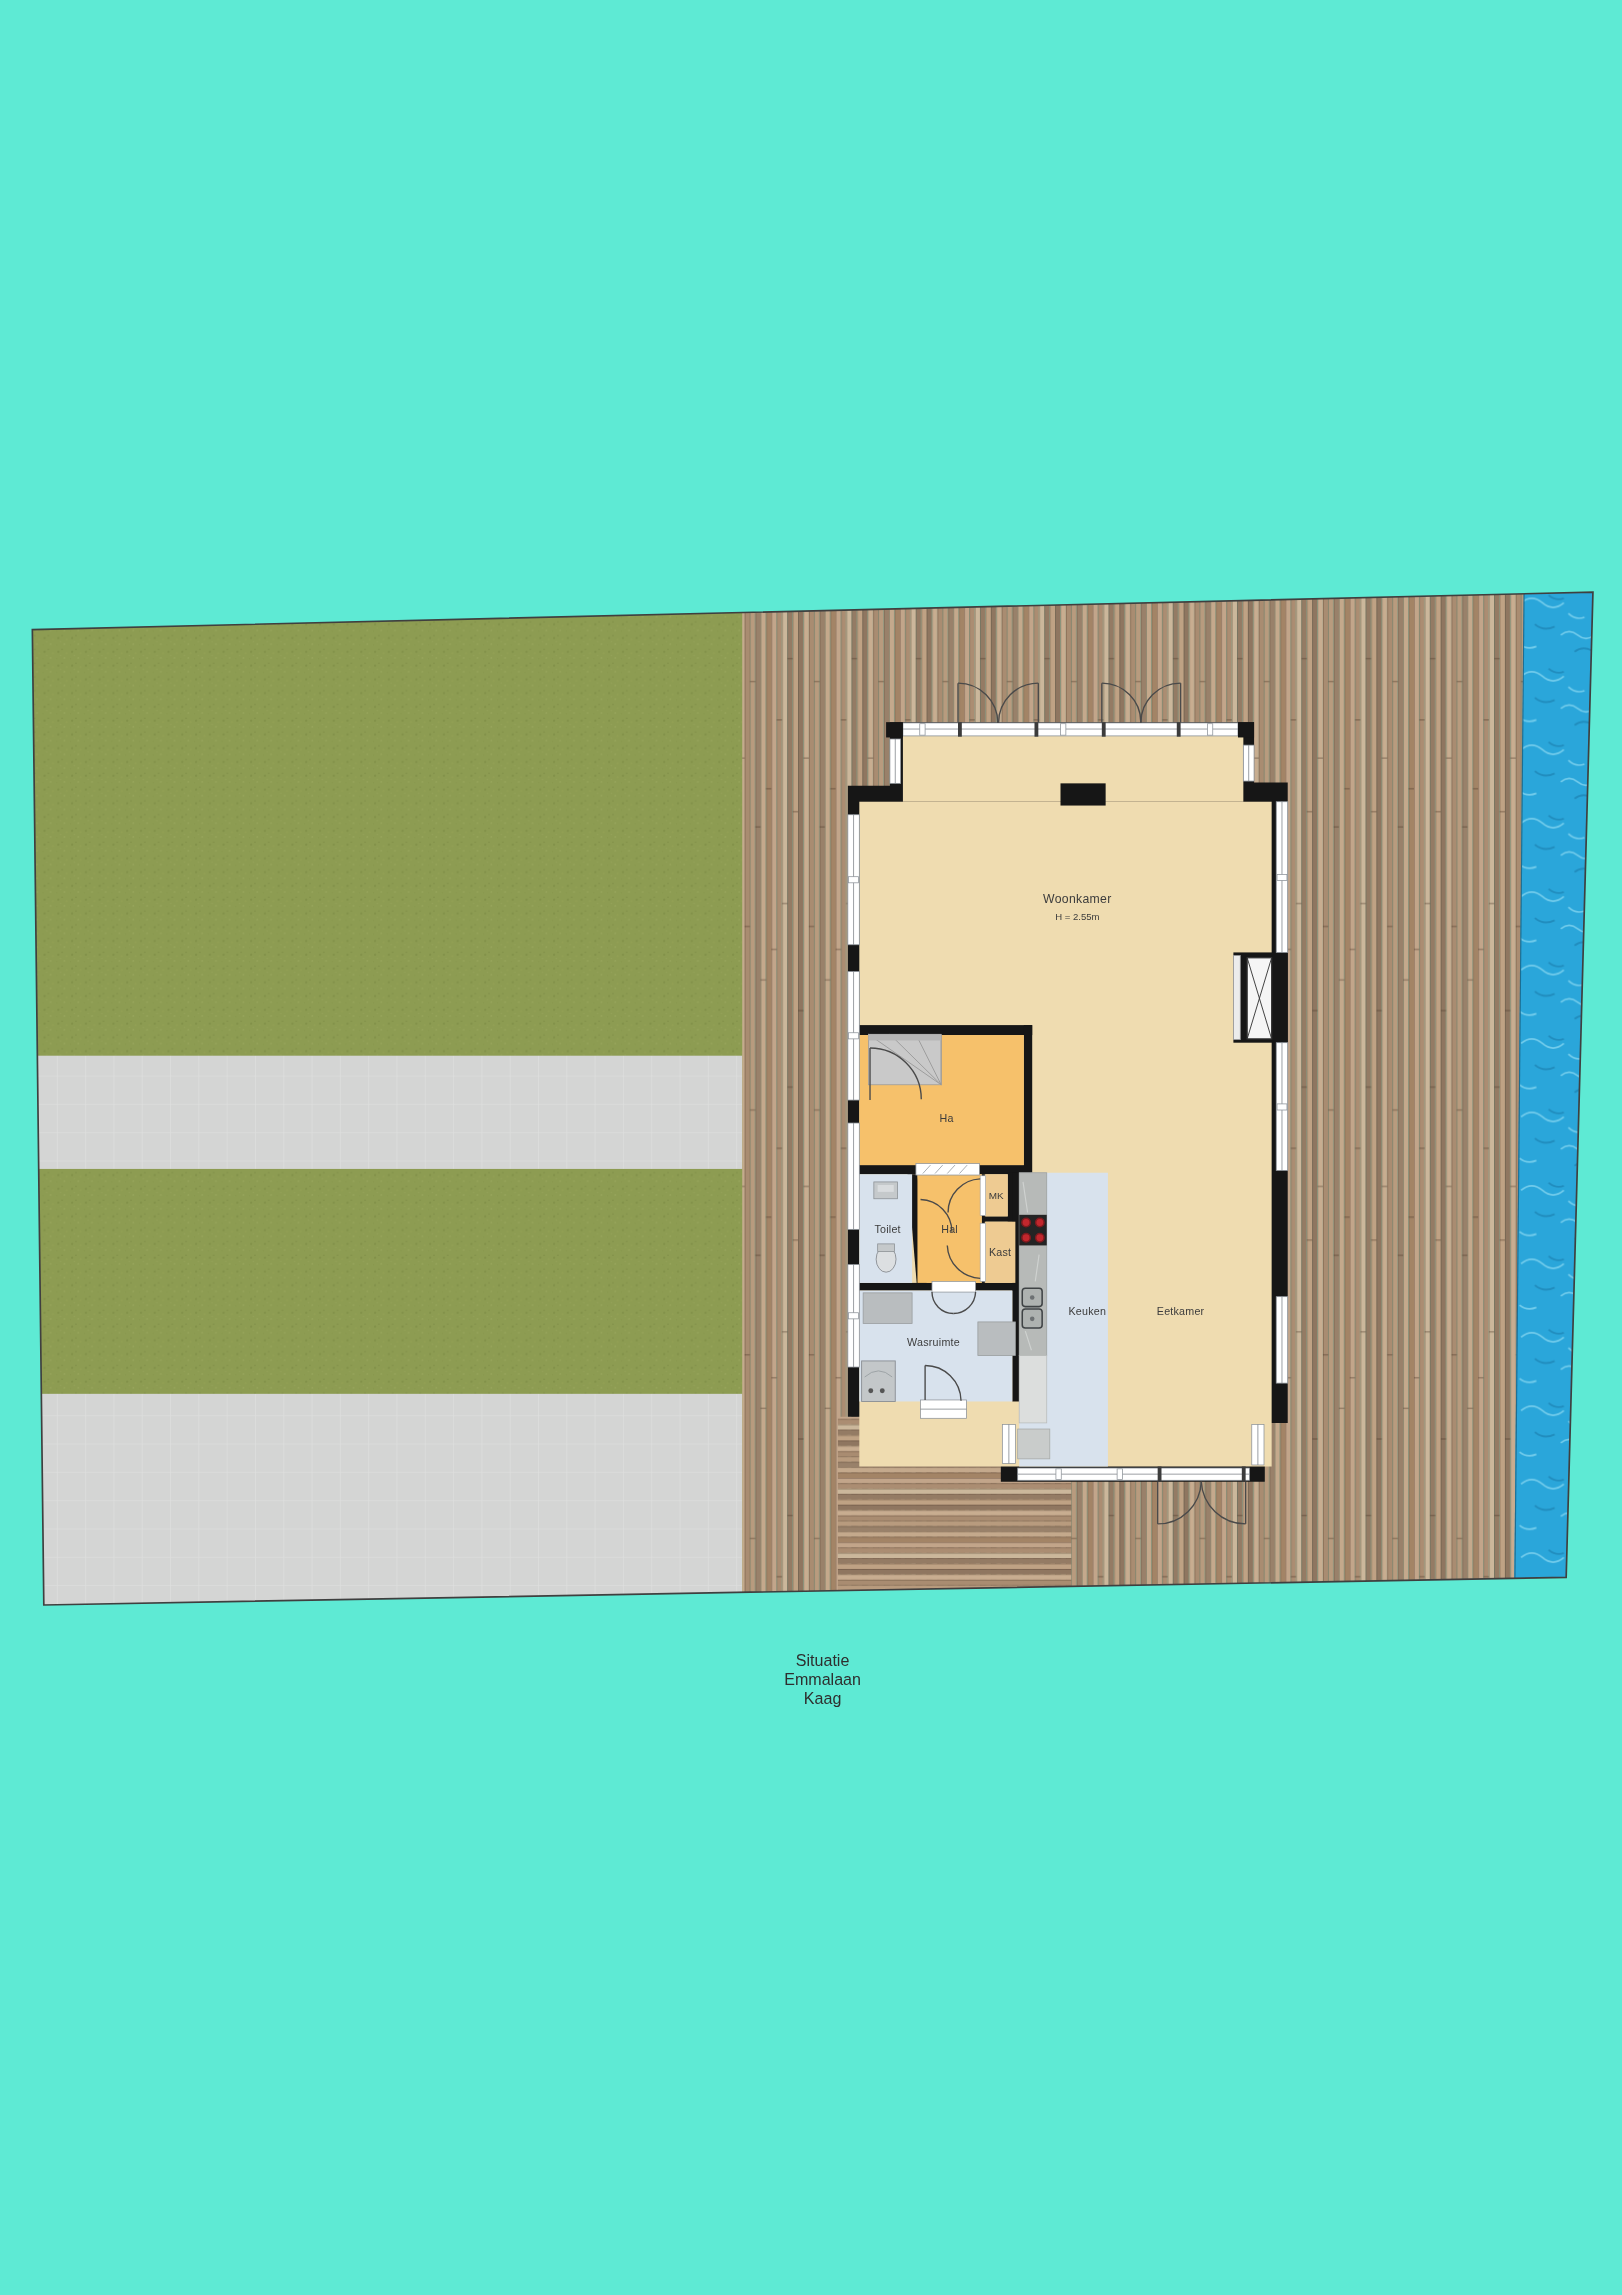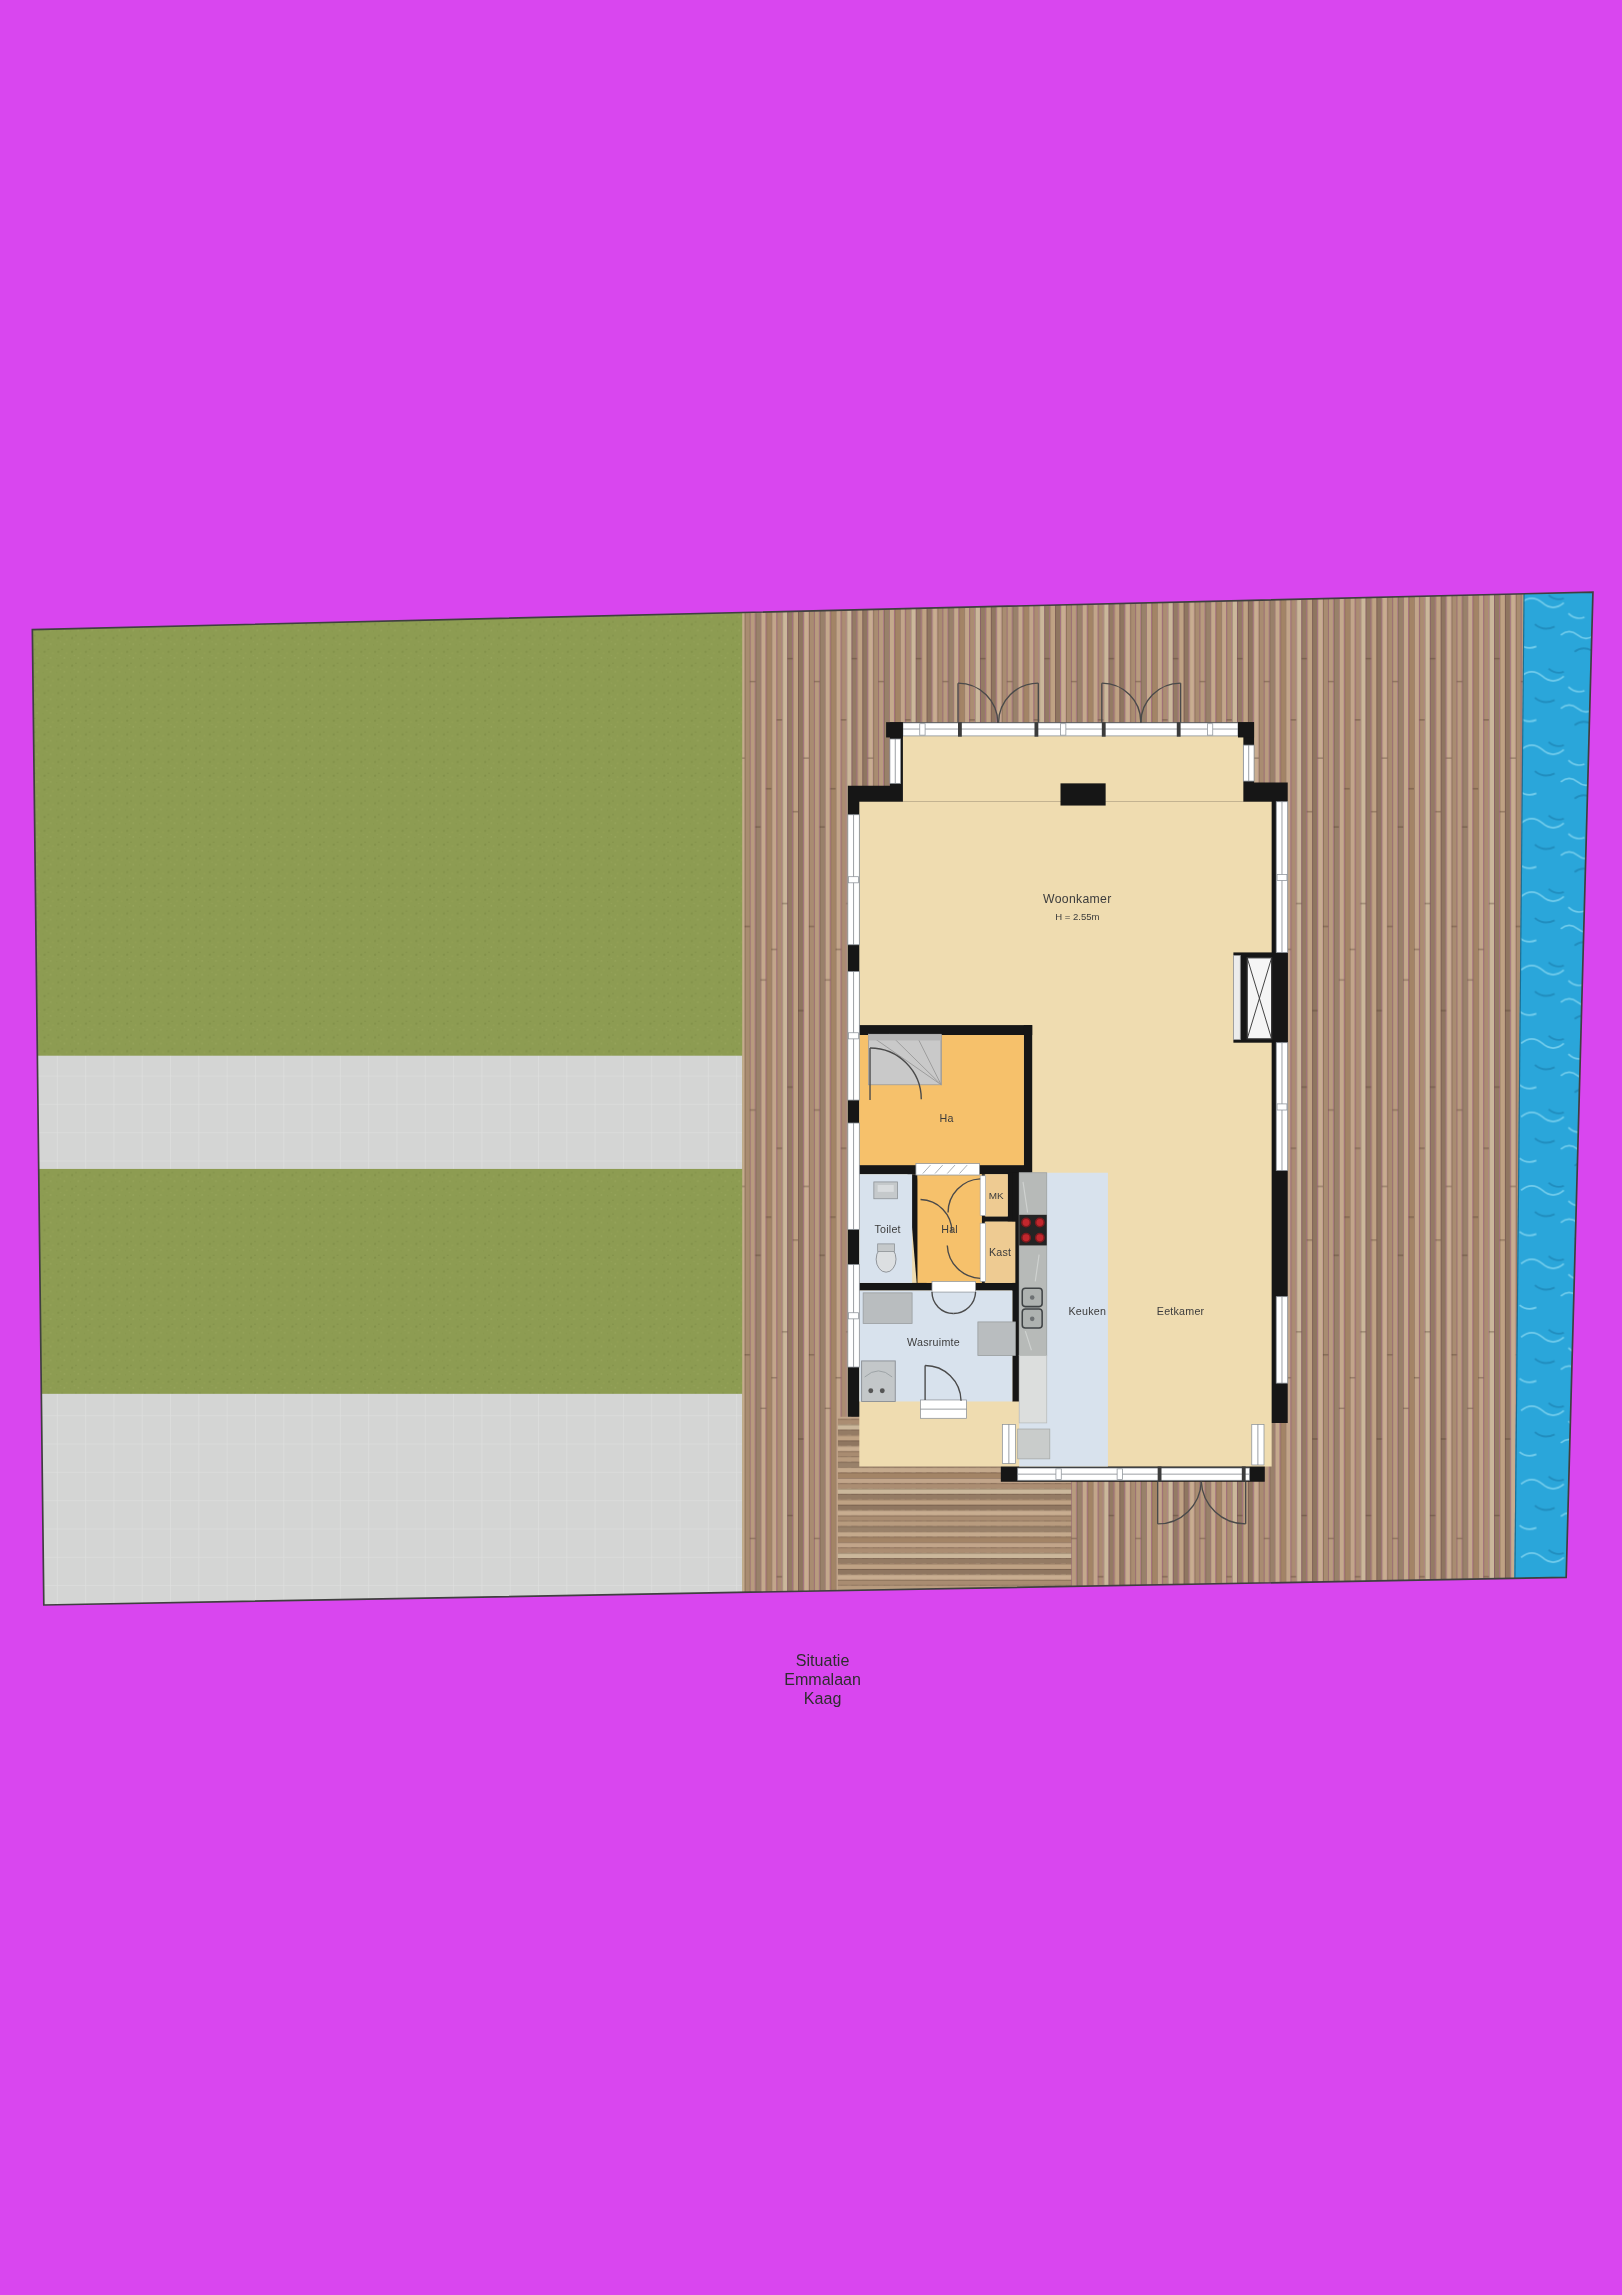--- a/index.html
+++ b/index.html
@@ -1,16 +1,16 @@
 <!DOCTYPE html>
 <html style="font-size:12.2px"><head>
 <meta charset="utf-8">
 <style>
   html,body{margin:0;padding:0;background:#ffffff;}
-  #canvas{position:relative;width:1623px;height:2295px;background:#d946ef;overflow:hidden;
+  #canvas{position:relative;width:1623px;height:2295px;background:#5eead4;overflow:hidden;
           font-family:"Liberation Sans", sans-serif;}
   svg{position:absolute;left:0;top:0;}
   text{font-family:"Liberation Sans", sans-serif;fill:#3c3c3c;}
   .room-label{font-size:14px;letter-spacing:.3px;}
   .room-label-lg{font-size:16px;letter-spacing:.4px;}
   .room-sublabel{font-size:12.5px;}
   .room-label-sm{font-size:13px;}
   .caption-line{font-size:21px;fill:#2e2e2e;}
   .win{fill:#ffffff;stroke:#8e949a;stroke-width:1;}
   .winline{stroke:#7d8287;stroke-width:1;}

